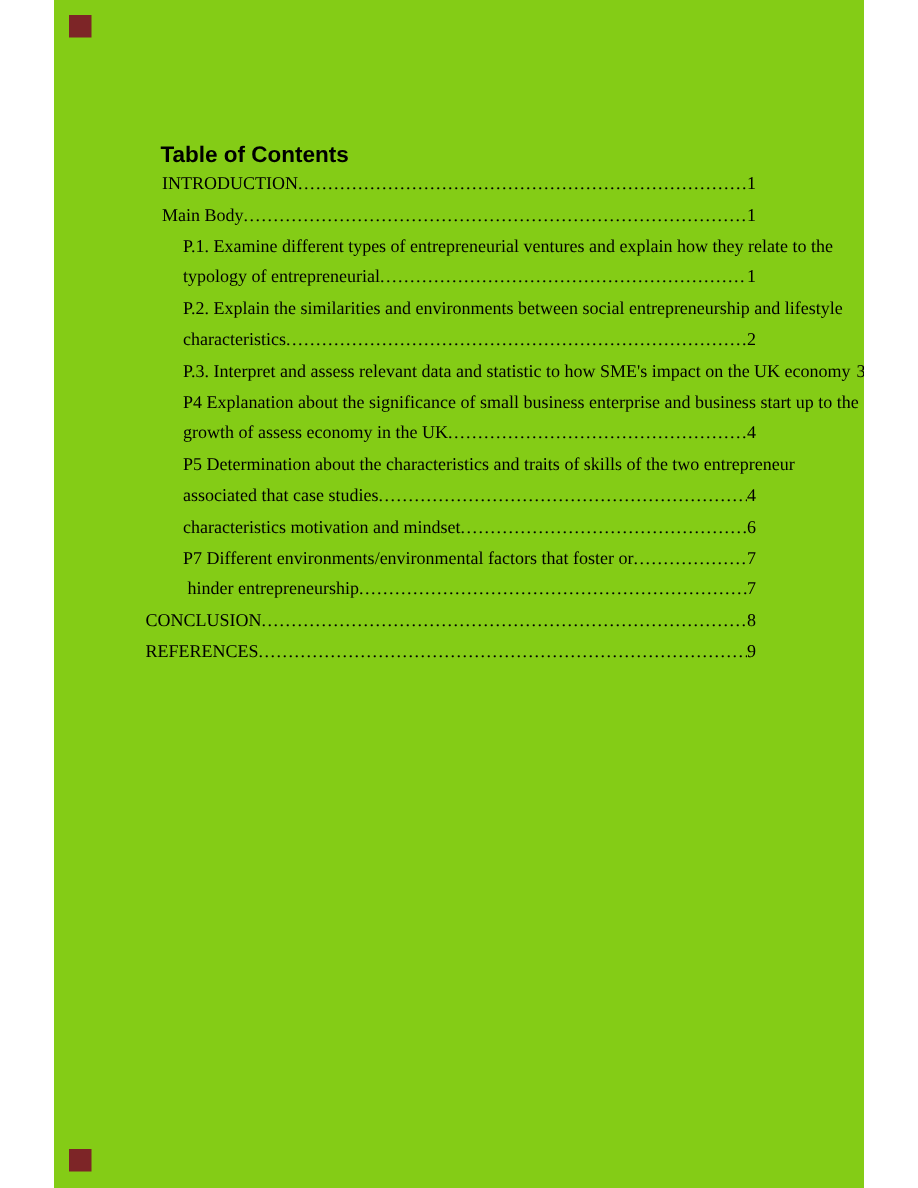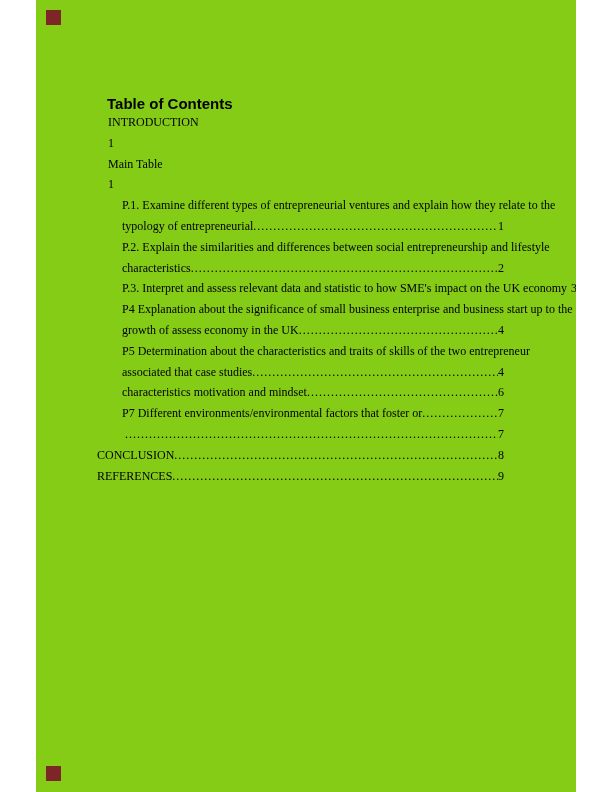--- a/index.html
+++ b/index.html
@@ -41,21 +41,21 @@
   .toc-line {
     display: flex;
     align-items: baseline;
   }
   .toc-line.justify {
     display: block;
     text-align: justify;
     text-align-last: justify;
     -moz-text-align-last: justify;
   }
-  .indent-l0  { padding-left: 0; flex-direction: column; }
+  .indent-l0  { padding-left: 0; }
   .indent-l1  { padding-left: 14px; text-align: right; }
   .indent-l1b { padding-left: 17px; }
   .indent-l0-out { margin-left: -11px; }
   .toc-text { flex: 0 0 auto; white-space: pre; }
   .dot-leader {
     flex: 1 1 0;
     min-width: 0;
     overflow: hidden;
     white-space: nowrap;
     letter-spacing: 1px;
@@ -72,31 +72,31 @@
 
   <h1 class="doc-title">Table of Contents</h1>
 
   <div class="toc" id="toc">
       <div class="toc-line indent-l0">
         <span class="toc-text">INTRODUCTION</span>
         <span class="dot-leader">............................................................................................................................................................................................................................................................................................................</span>
         <span class="page-num">1</span>
       </div>
       <div class="toc-line indent-l0">
-        <span class="toc-text">Main Table</span>
+        <span class="toc-text">Main Body</span>
         <span class="dot-leader">............................................................................................................................................................................................................................................................................................................</span>
         <span class="page-num">1</span>
       </div>
       <div class="toc-line indent-l1 justify"><span class="toc-text">P.1. Examine different types of entrepreneurial ventures and explain how they relate to the</span></div>
       <div class="toc-line indent-l1">
         <span class="toc-text">typology of entrepreneurial</span>
         <span class="dot-leader">............................................................................................................................................................................................................................................................................................................</span>
         <span class="page-num">1</span>
       </div>
-      <div class="toc-line indent-l1 justify"><span class="toc-text">P.2. Explain the similarities and differences between social entrepreneurship and lifestyle</span></div>
+      <div class="toc-line indent-l1 justify"><span class="toc-text">P.2. Explain the similarities and environments between social entrepreneurship and lifestyle</span></div>
       <div class="toc-line indent-l1">
         <span class="toc-text">characteristics</span>
         <span class="dot-leader">............................................................................................................................................................................................................................................................................................................</span>
         <span class="page-num">2</span>
       </div>
       <div class="toc-line indent-l1">
         <span class="toc-text">P.3. Interpret and assess relevant data and statistic to how SME's impact on the UK economy</span>
         <span class="gap-spacer"></span>
         <span class="page-num">3</span>
       </div>
@@ -116,20 +116,21 @@
         <span class="toc-text">characteristics motivation and mindset</span>
         <span class="dot-leader">............................................................................................................................................................................................................................................................................................................</span>
         <span class="page-num">6</span>
       </div>
       <div class="toc-line indent-l1">
         <span class="toc-text">P7 Different environments/environmental factors that foster or</span>
         <span class="dot-leader">............................................................................................................................................................................................................................................................................................................</span>
         <span class="page-num">7</span>
       </div>
       <div class="toc-line indent-l1b">
+        <span class="toc-text">hinder entrepreneurship</span>
         <span class="dot-leader">............................................................................................................................................................................................................................................................................................................</span>
         <span class="page-num">7</span>
       </div>
       <div class="toc-line indent-l0-out">
         <span class="toc-text">CONCLUSION</span>
         <span class="dot-leader">............................................................................................................................................................................................................................................................................................................</span>
         <span class="page-num">8</span>
       </div>
       <div class="toc-line indent-l0-out">
         <span class="toc-text">REFERENCES</span>

